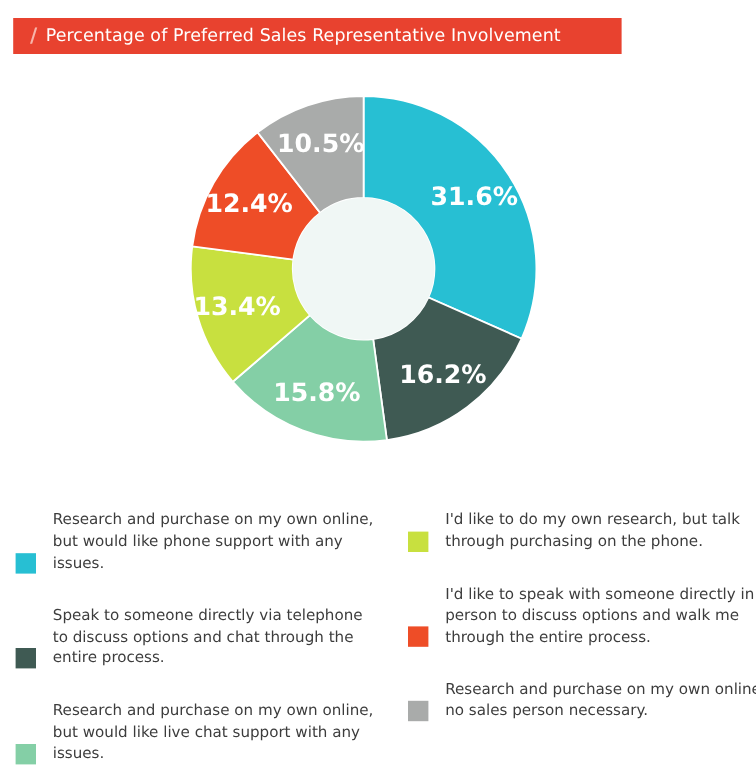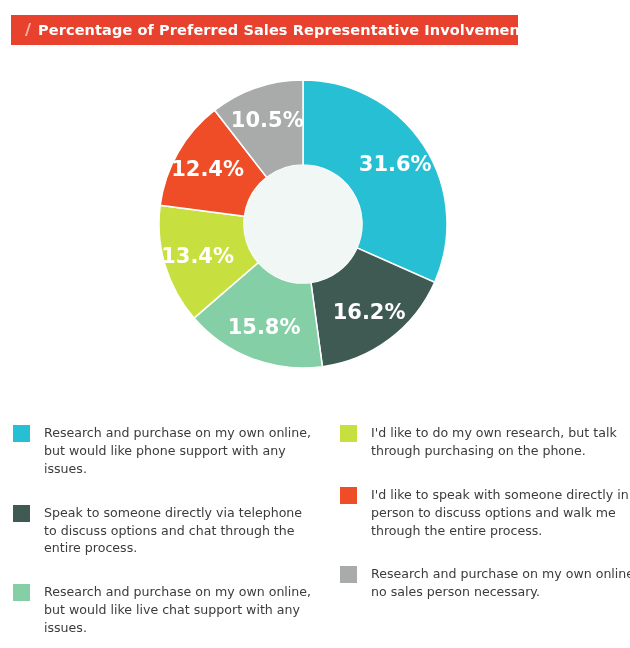--- a/index.html
+++ b/index.html
@@ -31,21 +31,21 @@
   .title-slash {
     color: #f7b5aa;
     font-size: 16.5px;
     font-weight: bold;
     margin-right: 7px;
     line-height: 1;
   }
   .title-text {
     color: #ffffff;
     font-size: 14.5px;
-    font-weight: bold;
+    font-weight: normal;
     letter-spacing: 0.1px;
     white-space: nowrap;
     line-height: 1;
   }
 
   
   .chart-area {
     position: absolute;
     left: 0;
     top: 55px;
@@ -76,21 +76,21 @@
   .legend-col {
     position: absolute;
     top: 0;
     width: 300px;
   }
   .legend-col.left  { left: 13px; }
   .legend-col.right { left: 340px; }
 
   .legend-item {
     display: flex;
-    align-items: flex-start;
+    align-items: flex-end;
     margin-bottom: 26px;
   }
   .legend-swatch {
     width: 17px;
     height: 17px;
     flex: 0 0 17px;
     margin-top: 1px;
   }
   .legend-label {
     margin-left: 14px;

